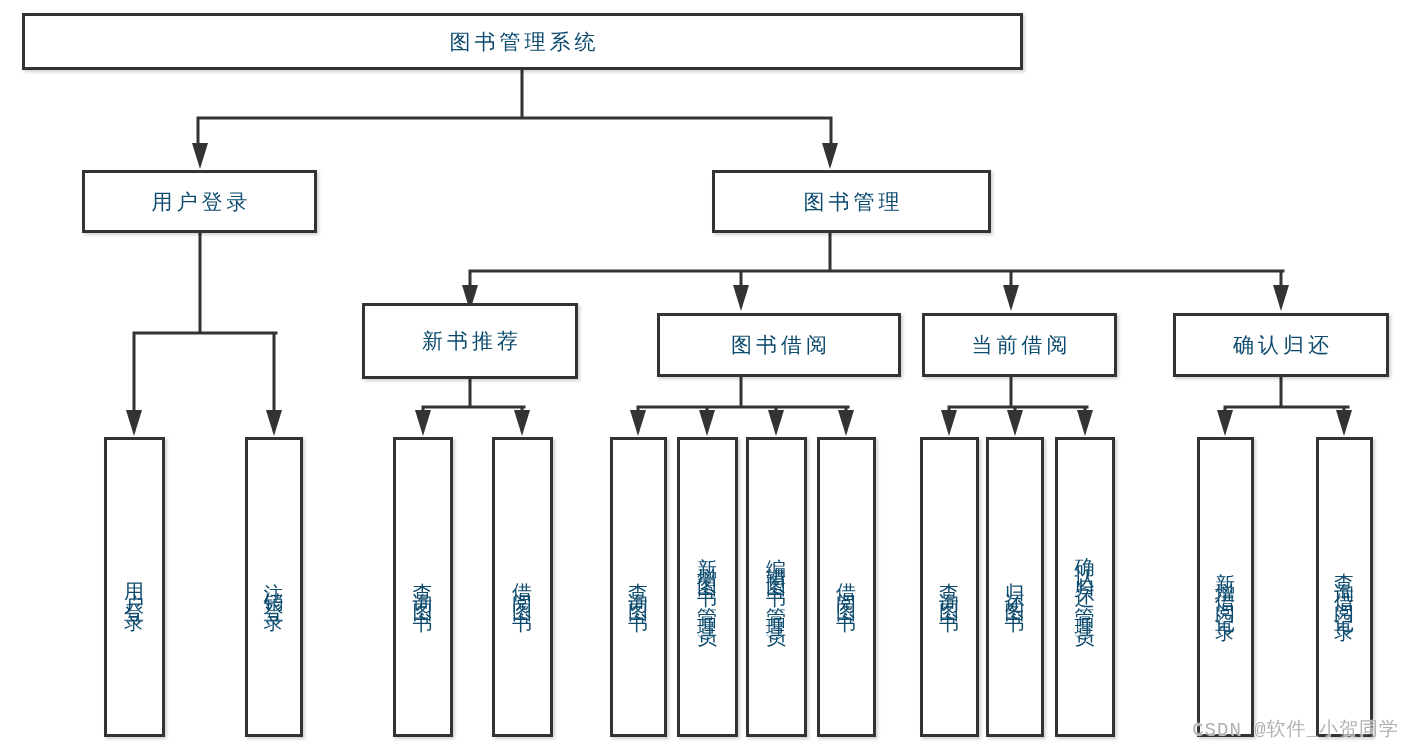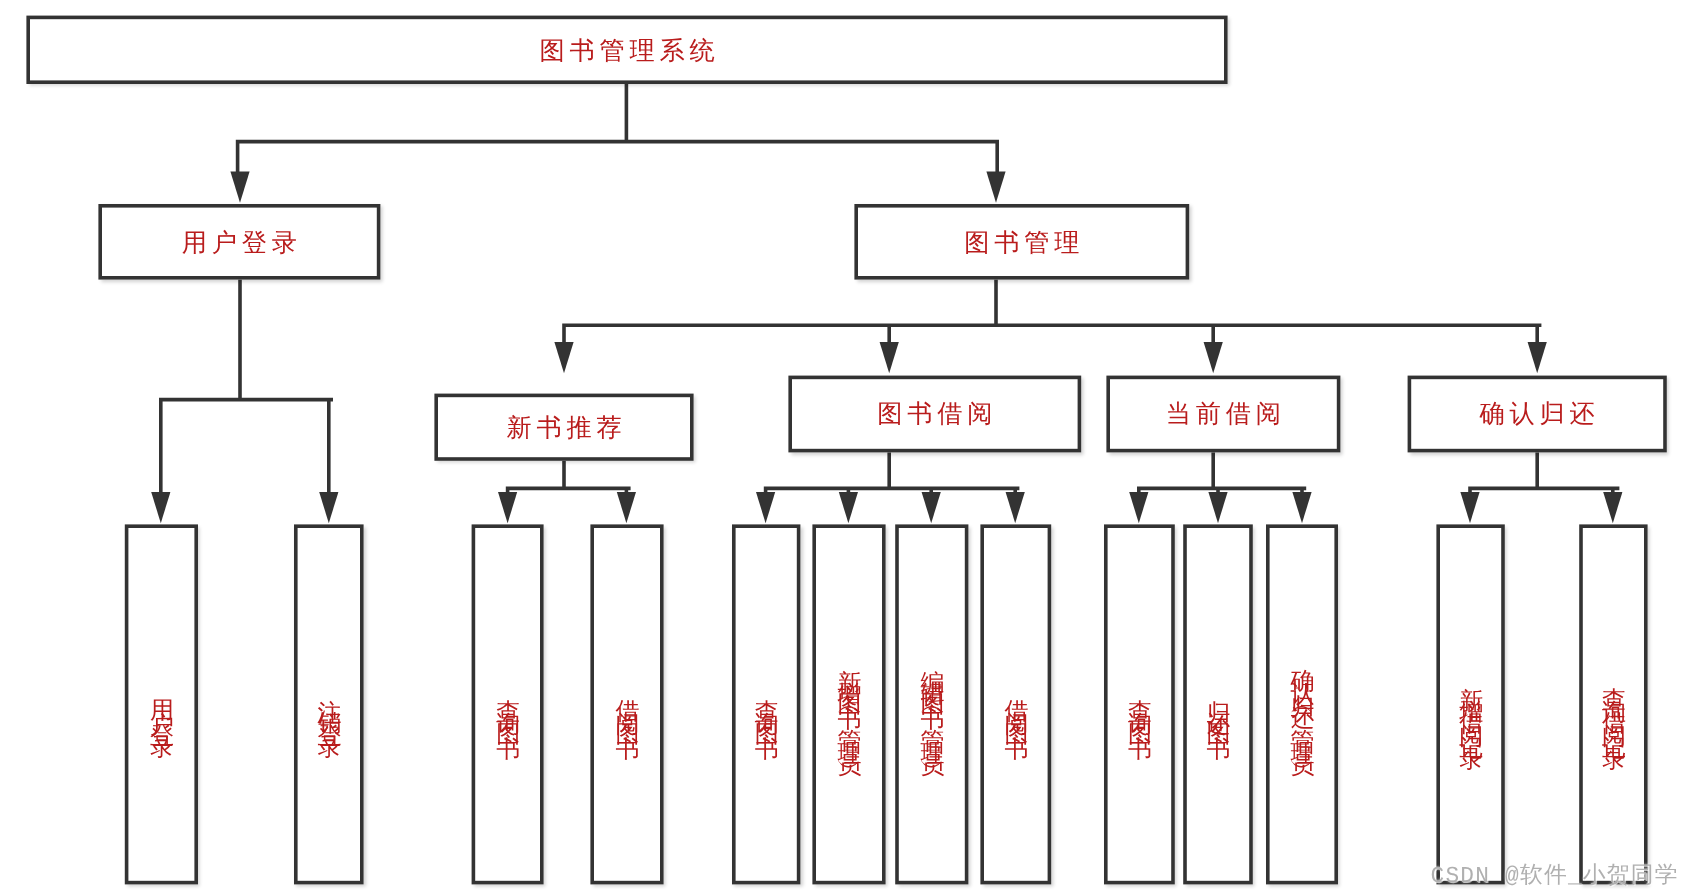--- a/index.html
+++ b/index.html
@@ -24,21 +24,21 @@
   .node {
     position: absolute;
     box-sizing: border-box;
     background: #ffffff;
     border: 3px solid #333333;
     box-shadow: 2px 2px 3px rgba(0,0,0,0.18);
     display: flex;
     align-items: center;
     justify-content: center;
     z-index: 2;
-    color: #b91c1c;
+    color: #0c4a6e;
   }
   .node.h span {
     font-size: 21px;
     letter-spacing: 4px;
     white-space: nowrap;
     text-indent: 4px; 
   }
   .node.v span {
     writing-mode: vertical-rl;
     text-orientation: mixed;
@@ -112,21 +112,21 @@
     <span>图书管理系统</span>
   </div>
 
   <div class="node h" style="left:82px; top:170px; width:235px; height:63px">
     <span>用户登录</span>
   </div>
   <div class="node h" style="left:712px; top:170px; width:279px; height:63px">
     <span>图书管理</span>
   </div>
 
-  <div class="node h" style="left:362px; top:328px; width:216px; height:56px">
+  <div class="node h" style="left:362px; top:303px; width:216px; height:76px">
     <span>新书推荐</span>
   </div>
   <div class="node h" style="left:657px; top:313px; width:244px; height:64px">
     <span>图书借阅</span>
   </div>
   <div class="node h" style="left:922px; top:313px; width:195px; height:64px">
     <span>当前借阅</span>
   </div>
   <div class="node h" style="left:1173px; top:313px; width:216px; height:64px">
     <span>确认归还</span>

